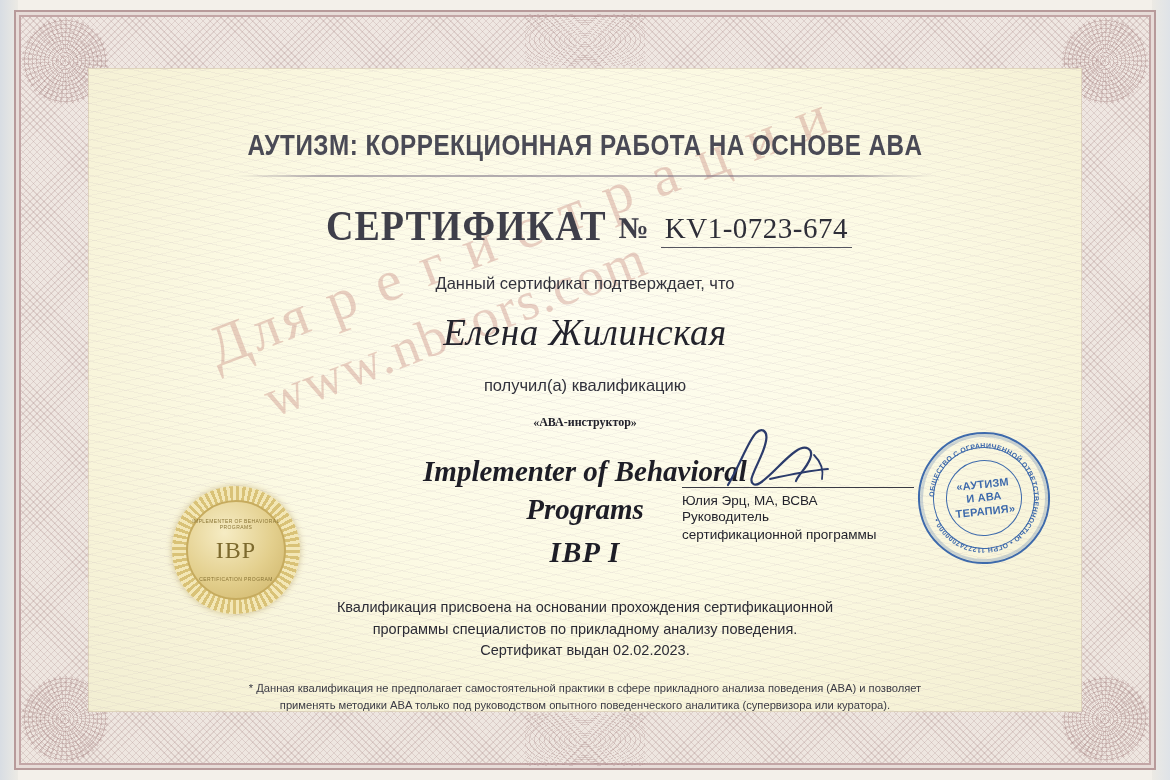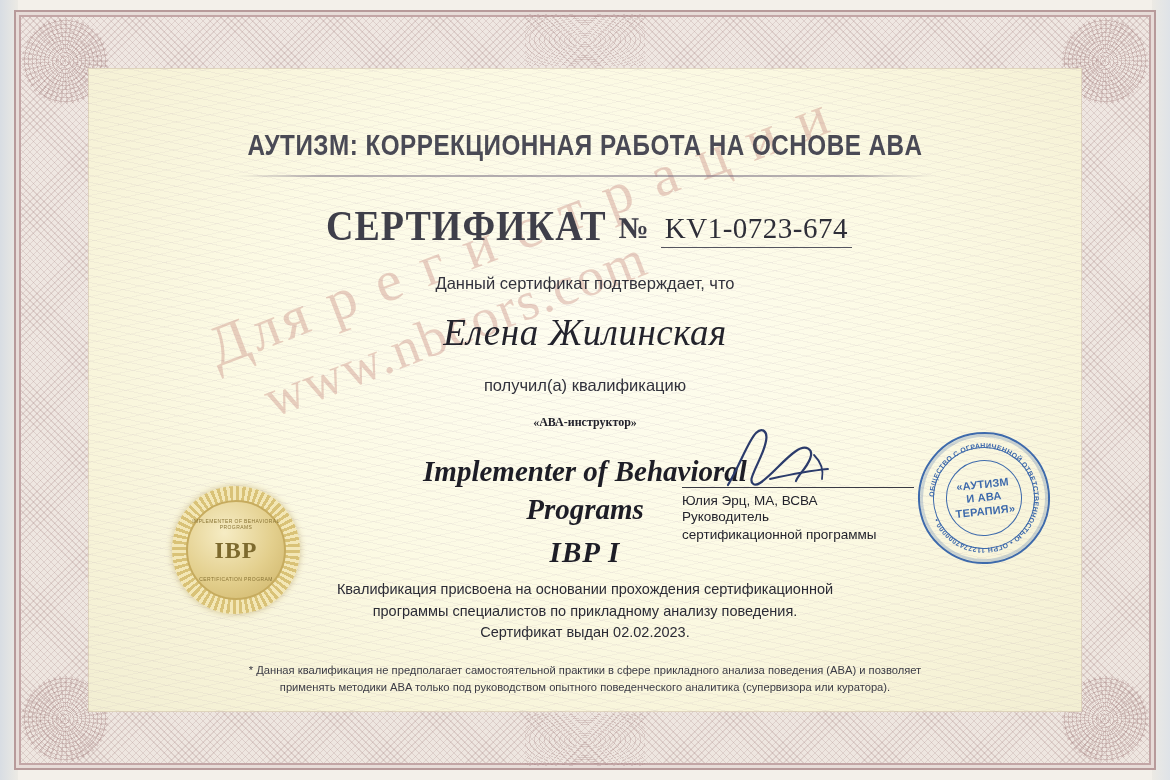--- a/index.html
+++ b/index.html
@@ -241,21 +241,21 @@
     margin-top: 4px;
     font-family: "Liberation Serif", serif;
     font-style: italic;
     font-weight: bold;
     font-size: 29px;
     letter-spacing: 1px;
     color: #1d1d26;
   }
 
   #basis-block {
-    margin-top: 8px;
+    margin-top: 26px;
     font-size: 14.5px;
     line-height: 1.5;
     color: #2b2b35;
   }
   #basis-block div { white-space: nowrap; }
 
   #footnote {
     margin: 18px auto 0;
     width: 880px;
     font-size: 11.2px;
@@ -298,21 +298,21 @@
     left: 0; right: 0;
     font-size: 5px;
     letter-spacing: 0.4px;
     color: #8a7536;
     text-align: center;
   }
   #gold-seal .seal-ring-text-top { top: 16px; }
   #gold-seal .seal-ring-text-bottom { bottom: 16px; }
   #gold-seal .seal-mono {
     font-family: "Liberation Serif", serif;
-    font-weight: bold;
+    font-weight: normal;
     font-size: 24px;
     color: #7d6a2e;
     letter-spacing: 1px;
   }
 
   
   #signature-block {
     position: absolute;
     right: 152px;
     bottom: 168px;

